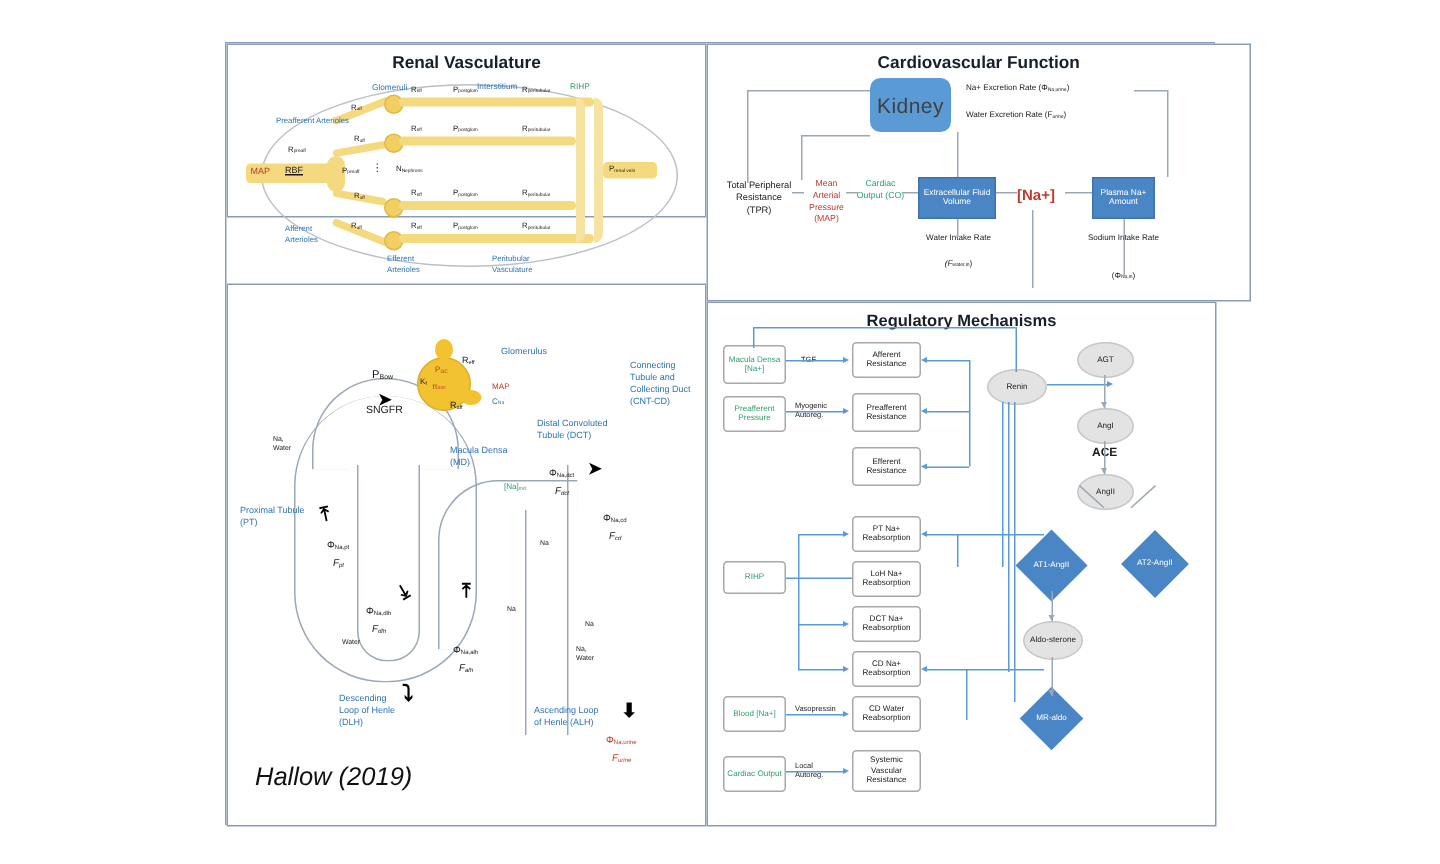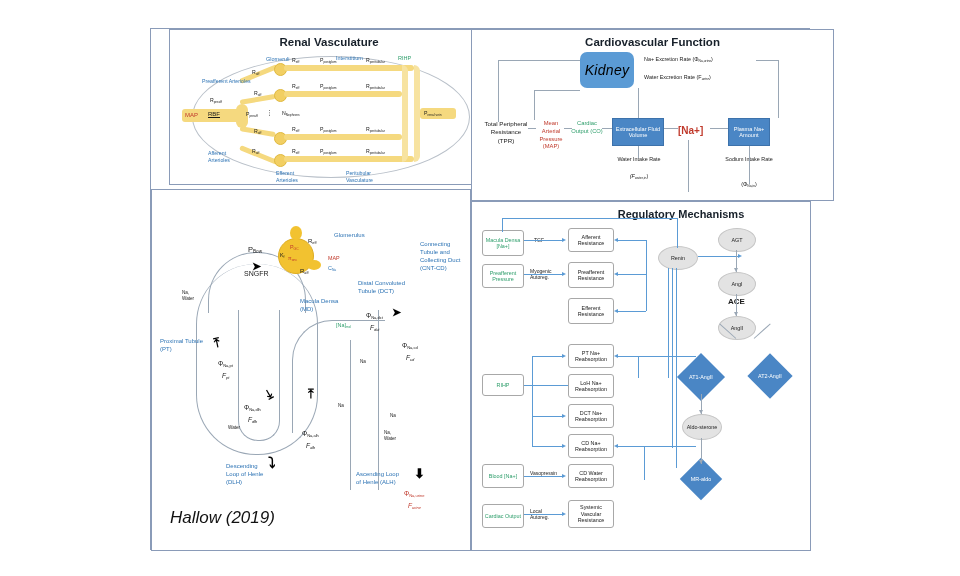--- a/index.html
+++ b/index.html
@@ -4,46 +4,46 @@
 <style>
   html,body{margin:0;padding:0;background:#ffffff;}
   body{width:960px;height:576px;overflow:hidden;
        font-family:"Liberation Sans",sans-serif;color:#1a1a1a;}
   .canvas{position:absolute;left:0;top:0;width:960px;height:576px;background:#fff;}
   .figure{position:absolute;left:150px;top:28px;width:660px;height:522px;
           border:1.5px solid #8a9bb8;background:#fff;box-sizing:border-box;}
   .panel{position:absolute;box-sizing:border-box;border:1.5px solid #8a9bb8;background:#fff;}
   .p-title{position:absolute;width:100%;text-align:center;font-weight:bold;color:#17202a;}
   
-  #panelRV{left:18px;top:0;width:320px;height:156px;}
+  #panelRV{left:0;top:0;width:320px;height:116px;}
   #panelCV{left:320px;top:0;width:363px;height:172px;}
   #panelNP{left:0;top:160px;width:320px;height:362px;}
-  #panelRM{left:320px;top:172px;width:340px;height:350px;padding-left:40px;}
+  #panelRM{left:320px;top:172px;width:340px;height:350px;}
   .t-rv{top:6px;font-size:11.5px;}
   .t-cv{top:6px;font-size:11.5px;}
   .t-np{top:6px;font-size:11.5px;}
   .t-rm{top:6px;font-size:11px;}
   
   .lb{position:absolute;white-space:nowrap;line-height:1.08;}
   .blu{color:#2e74b5;}
   .red{color:#c0392b;}
   .grn{color:#2e9e6b;}
   .blk{color:#1a1a1a;}
   .ital{font-style:italic;}
   
   .ellipseOuter{position:absolute;border:1px solid #b9c0c9;border-radius:50%;}
   .vessel{position:absolute;background:#f5d97f;border-radius:3px;}
   .vesselSoft{position:absolute;background:#f7e3a1;border-radius:3px;}
   .glom{position:absolute;width:11px;height:11px;border-radius:50%;
         background:#f2cf63;border:1px solid #e0b93f;}
   .sub{font-size:.62em;vertical-align:-0.18em;}
   
-  .kidneyBox{position:absolute;background:#5b9bd5;color:#000000;border-radius:7px;
+  .kidneyBox{position:absolute;background:#5b9bd5;color:#404040;border-radius:7px;
              display:flex;align-items:center;justify-content:center;
-             font-size:14px;letter-spacing:.3px;font-style:italic;}
+             font-size:14px;letter-spacing:.3px;}
   .blueBox{position:absolute;background:#4a86c5;color:#fff;border:1px solid #3d72ab;
            display:flex;align-items:center;justify-content:center;text-align:center;
            font-size:5.6px;line-height:1.15;padding:1px;box-sizing:border-box;}
   .ln{position:absolute;background:#9aa7b5;}
   .lnh{height:1px;}
   .lnv{width:1px;}
   
   .rbox{position:absolute;border:1px solid #a8a8a8;border-radius:3px;background:#fff;
         display:flex;align-items:center;justify-content:center;text-align:center;
         font-size:5.4px;line-height:1.2;padding:1px;box-sizing:border-box;color:#1a1a1a;}

